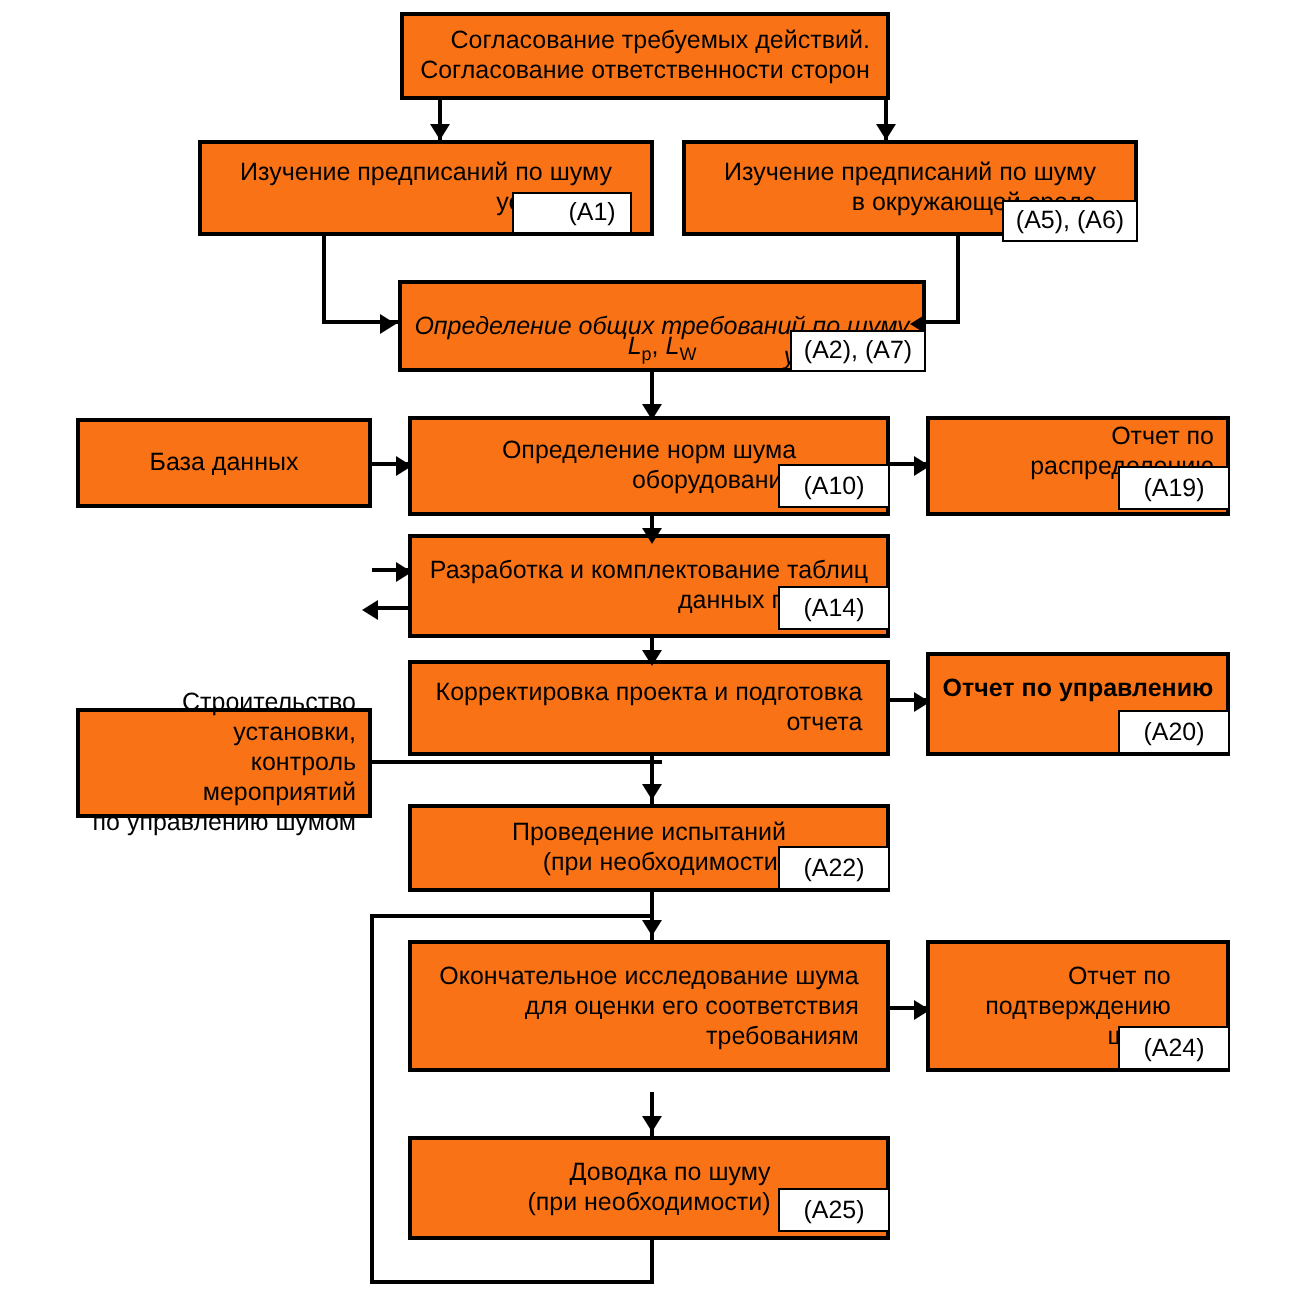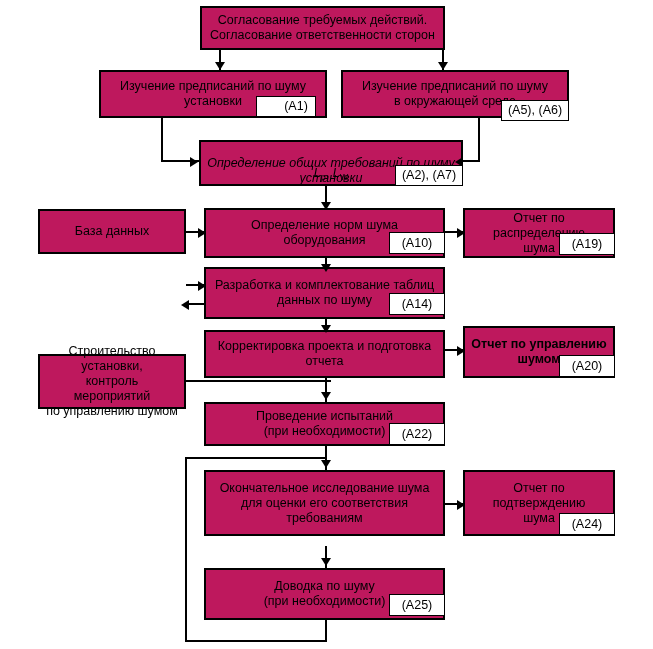--- a/index.html
+++ b/index.html
@@ -12,25 +12,25 @@
     width:653px;
     height:649px;
     background:#ffffff;
     overflow:hidden;
   }
   
   .box{
     position:absolute;
     box-sizing:border-box;
     border:2px solid #000;
-    background:#be185d;
+    background:#f97316;
     display:flex;
     align-items:center;
     justify-content:center;
-    text-align:center;
+    text-align:right;
     color:#000;
     font-size:12.5px;
     line-height:15px;
     z-index:3;
   }
   .box .txt{padding:0 6px;white-space:pre-line;}
   
   .code{
     position:absolute;
     box-sizing:border-box;

